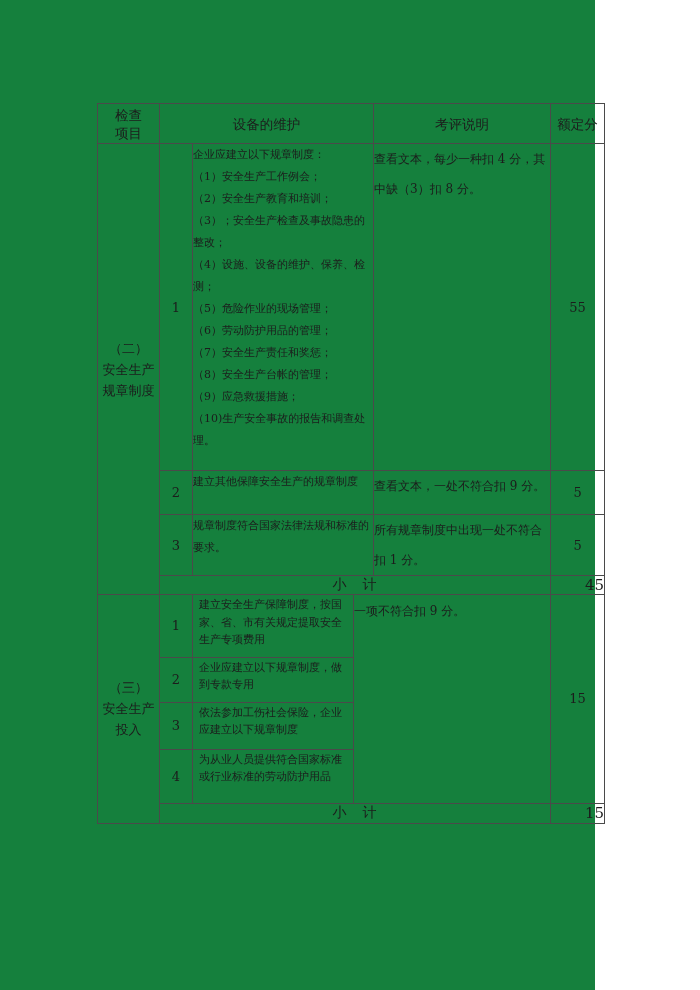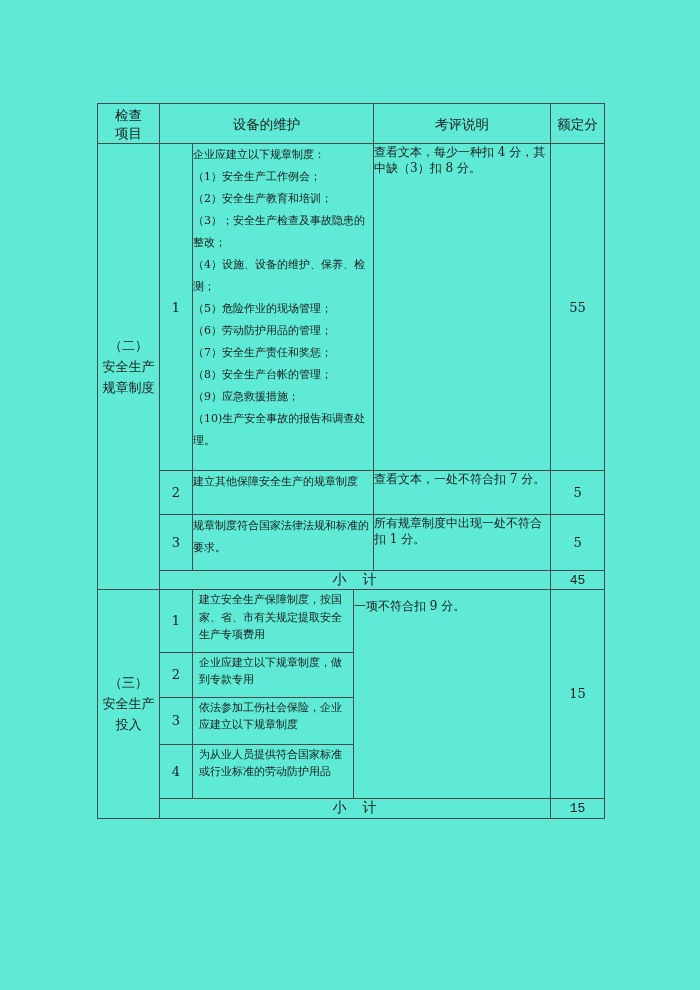--- a/index.html
+++ b/index.html
@@ -10,23 +10,23 @@
     width: 700px;
     height: 990px;
     background: #ffffff;
     position: relative;
     font-family: "DejaVu Serif", "Liberation Serif", serif;
     color: #1c1c1c;
   }
   .page {
     position: absolute;
     left: 0; top: 0;
-    width: 700px;
+    width: 595px;
     height: 990px;
-    background: #5eead4;
+    background: #15803d;
   }
   table.eval {
     position: absolute;
     left: 97px;
     top: 103px;
     width: 507px;
     border-collapse: collapse;
     table-layout: fixed;
     border: 1.5px solid #3d3d3d;
   }
@@ -65,46 +65,45 @@
     white-space: pre-line;
   }
   td.content.s3 {
     line-height: 17.5px;
     padding: 1px 2px 8px 6px;
   }
   td.desc {
     text-align: left;
     vertical-align: top;
     font-size: 12px;
-    line-height: 16px;
+    line-height: 30px;
     padding: 4px 3px 0 6px;
     white-space: pre-line;
   }
   td.desc.s3 {
     line-height: 20px;
     padding-top: 6px;
   }
   td.score {
     text-align: center;
     vertical-align: middle;
     font-size: 13px;
   }
   td.subtotal-label {
     text-align: center;
     vertical-align: middle;
     font-size: 14px;
     font-weight: bold;
     letter-spacing: 1px;
   }
   td.subtotal-score {
-    text-align: center;
+    text-align: right;
     vertical-align: middle;
-    font-size: 13px;
+    font-size: 15px;
     font-weight: bold;
-    font-family: Liberation Mono, monospace;
   }
 </style>
 </head>
 <body>
 
 <div class="page">
 
   <table class="eval">
     <colgroup>
       <col style="width:62px">
@@ -140,21 +139,21 @@
 （8）安全生产台帐的管理；
 （9）应急救援措施；
 （10)生产安全事故的报告和调查处理。</td>
       <td class="desc">查看文本，每少一种扣 4 分，其中缺（3）扣 8 分。</td>
       <td class="score">55</td>
     </tr>
 
     <tr style="height:44px">
       <td class="num">2</td>
       <td class="content" colspan="2">建立其他保障安全生产的规章制度</td>
-      <td class="desc">查看文本，一处不符合扣 7 分。</td>
+      <td class="desc">查看文本，一处不符合扣 9 分。</td>
       <td class="score">5</td>
     </tr>
 
     <tr style="height:56px">
       <td class="num">3</td>
       <td class="content" colspan="2">规章制度符合国家法律法规和标准的要求。</td>
       <td class="desc">所有规章制度中出现一处不符合扣 1 分。</td>
       <td class="score">5</td>
     </tr>
 

